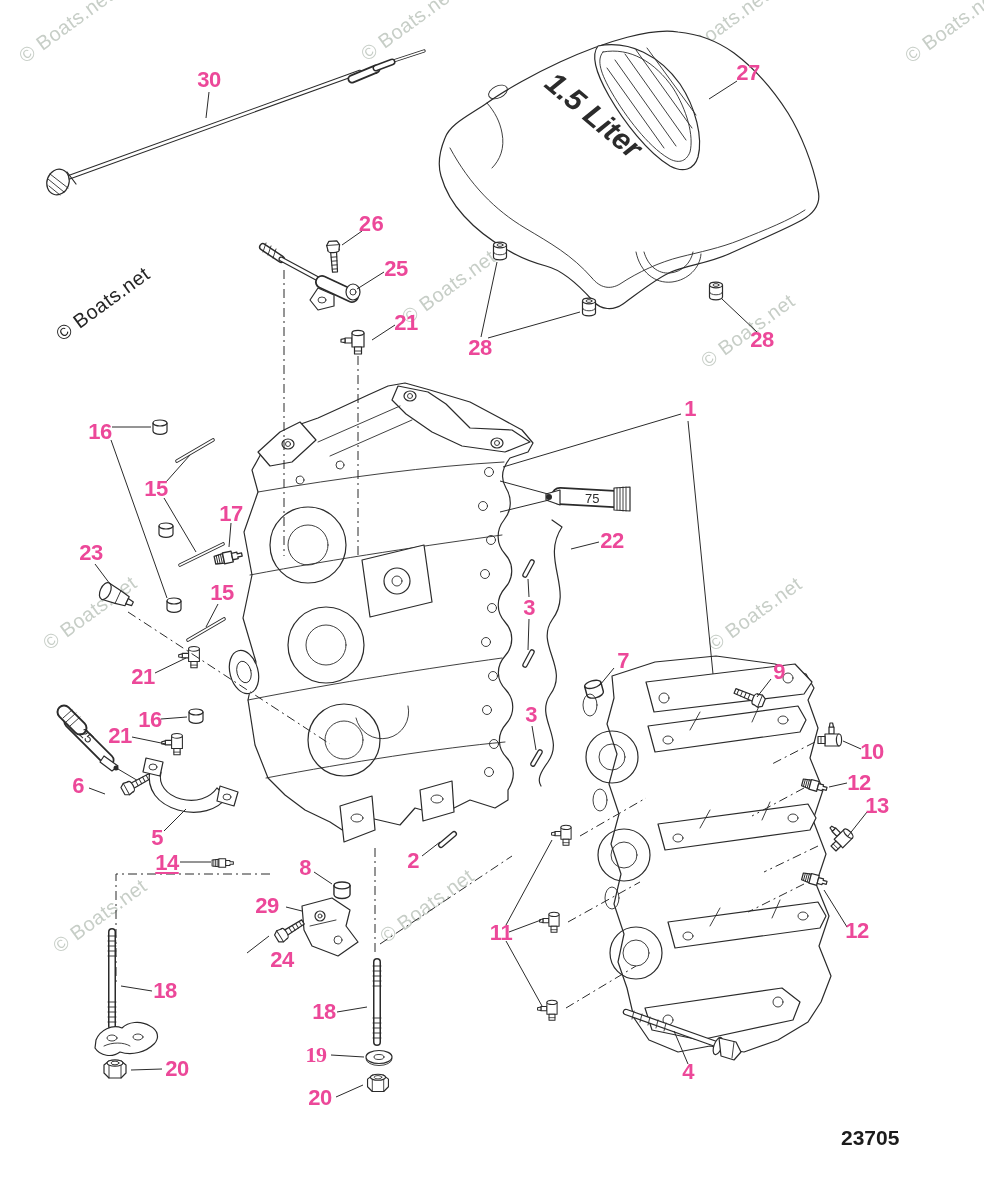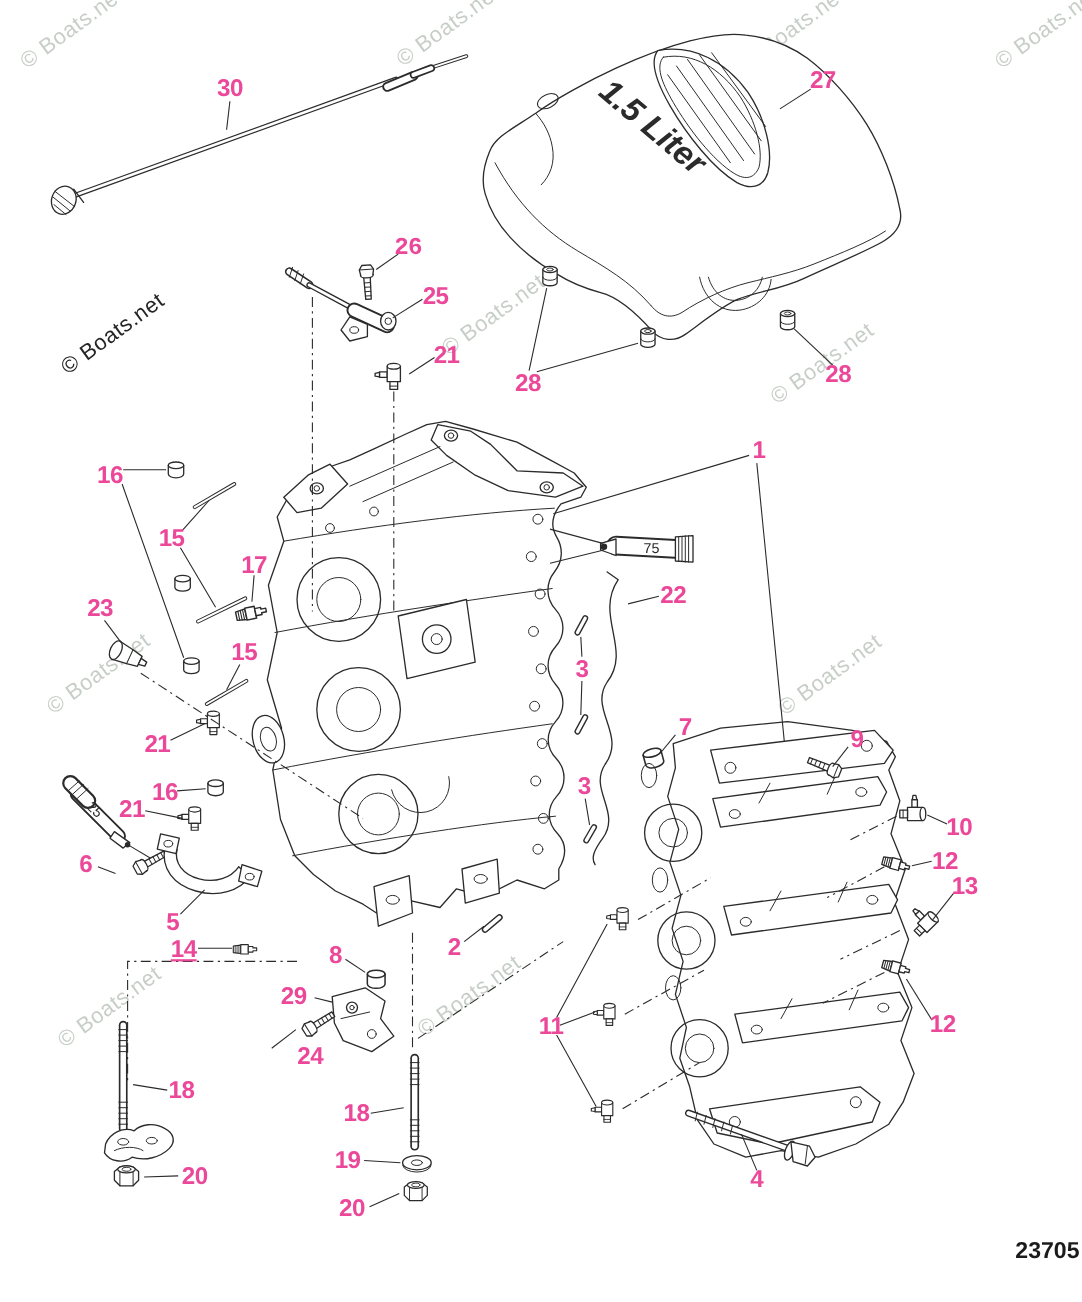--- a/index.html
+++ b/index.html
@@ -17,21 +17,21 @@
   .fw{fill:#ffffff;stroke:#2b2b2b;stroke-width:1.2;stroke-linejoin:round;stroke-linecap:round;}
   .thin{stroke-width:.9;}
   .ldr{fill:none;stroke:#2b2b2b;stroke-width:1;}
   .dash{fill:none;stroke:#2b2b2b;stroke-width:1;stroke-dasharray:9 4 2 4;}
   .rodD{fill:none;stroke:#2b2b2b;stroke-linecap:round;}
   .rodW{fill:none;stroke:#ffffff;stroke-linecap:round;}
   .svgtxt{fill:#2b2b2b;stroke:none;font-family:"Liberation Sans",sans-serif;}
   
   .callout{position:absolute;transform:translate(-50%,-50%);font-weight:bold;
            font-size:22px;color:#ec4899;letter-spacing:-0.5px;}
-  #part-number{position:absolute;left:923px;top:1126px;font-weight:bold;
+  #part-number{position:absolute;left:841px;top:1126px;font-weight:bold;
                font-size:21px;color:#1b1b1b;}
 </style>
 </head>
 <body>
 
 <div id="canvas">
 
   <div id="wm-layer">
       <span class="wm light" style="left: 66px; top: 26px;">© Boats.net</span>
       <span class="wm light" style="left: 408px; top: 24px;">© Boats.net</span>
@@ -454,19 +454,19 @@
       <div class="callout" style="left: 167px; top: 863px; text-decoration: underline;">14</div>
       <div class="callout" style="left: 305px; top: 868px;">8</div>
       <div class="callout" style="left: 413px; top: 861px;">2</div>
       <div class="callout" style="left: 267px; top: 906px;">29</div>
       <div class="callout" style="left: 238px; top: 960px; margin-left: 44px;">24</div>
       <div class="callout" style="left: 501px; top: 933px;">11</div>
       <div class="callout" style="left: 857px; top: 931px;">12</div>
       <div class="callout" style="left: 688px; top: 1072px;">4</div>
       <div class="callout" style="left: 165px; top: 991px;">18</div>
       <div class="callout" style="left: 324px; top: 1012px;">18</div>
-      <div class="callout" style="left: 316px; top: 1055px;">19</div>
+      <div class="callout" style="left: 316px; top: 1055px; font-family: Liberation Serif, serif;">19</div>
       <div class="callout" style="left: 177px; top: 1069px;">20</div>
       <div class="callout" style="left: 320px; top: 1098px;">20</div>
     </div>
 
   <div id="part-number">23705</div>
 </div>
 
 </body></html>

